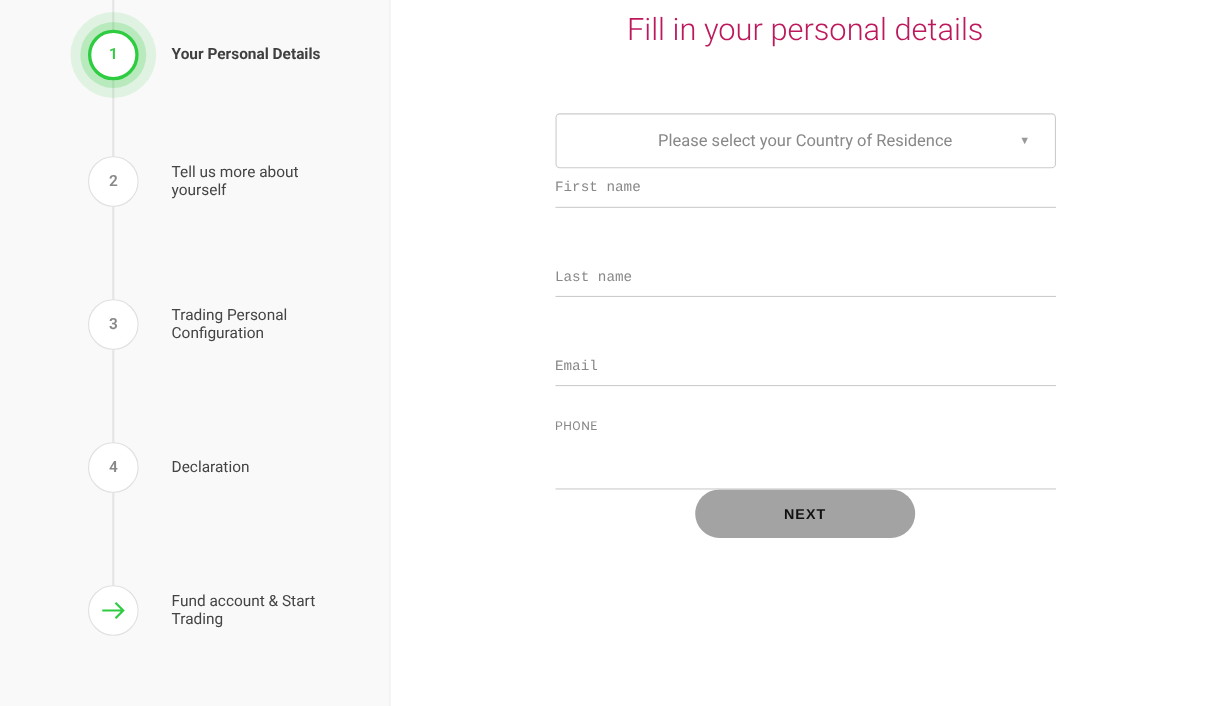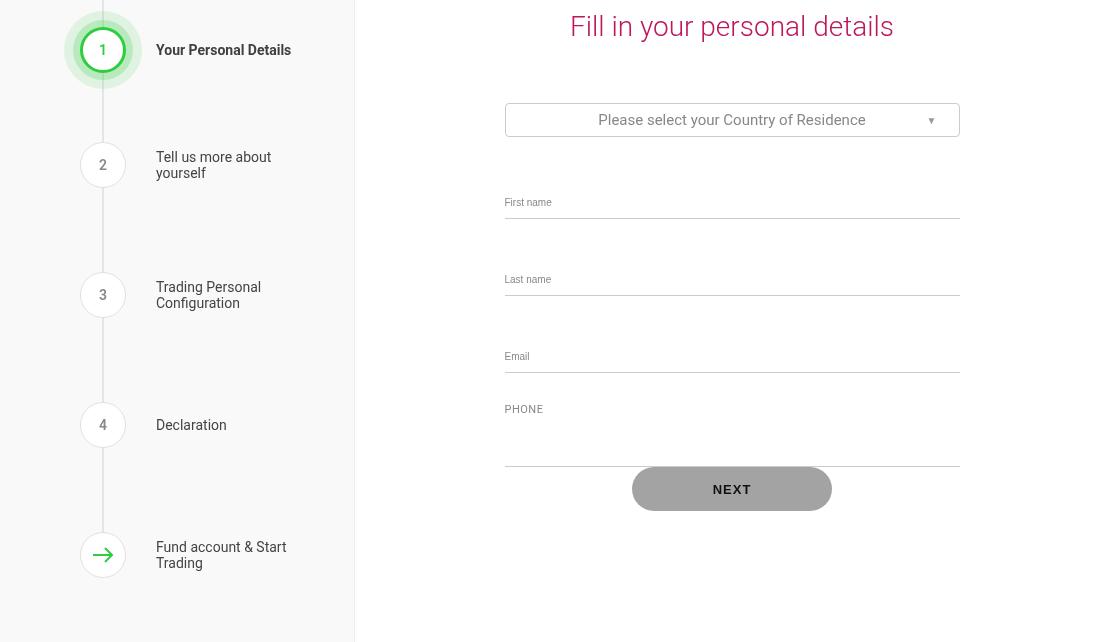--- a/index.html
+++ b/index.html
@@ -126,48 +126,48 @@
       margin-top: 10px;
       margin-bottom: 60px;
       text-align: center;
     }
     .form-wrap {
       width: 455px;
     }
     .select-box {
       border: 1px solid #ccc;
       border-radius: 4px;
-      height: 34px;
+      height: 50px;
       display: flex;
       align-items: center;
       justify-content: center;
       position: relative;
       color: #888;
       font-size: 15px;
       cursor: pointer;
-      margin-bottom: 50px;
     }
     .select-caret {
       position: absolute;
       right: 22px;
       font-size: 10px;
       color: #999;
     }
     .field {
       margin-bottom: 45px;
     }
     .field input {
       width: 100%;
       border: none;
       border-bottom: 1px solid #ccc;
       padding: 10px 0;
-      font-size: 10px;
+      font-size: 13px;
       color: #333;
       outline: none;
       background: transparent;
+      font-family: Liberation Mono, monospace;
     }
     .field input::placeholder {
       color: #888;
     }
     .phone-label {
       font-size: 11px;
       color: #888;
       letter-spacing: 0.5px;
       display: block;
       margin-bottom: 5px;

